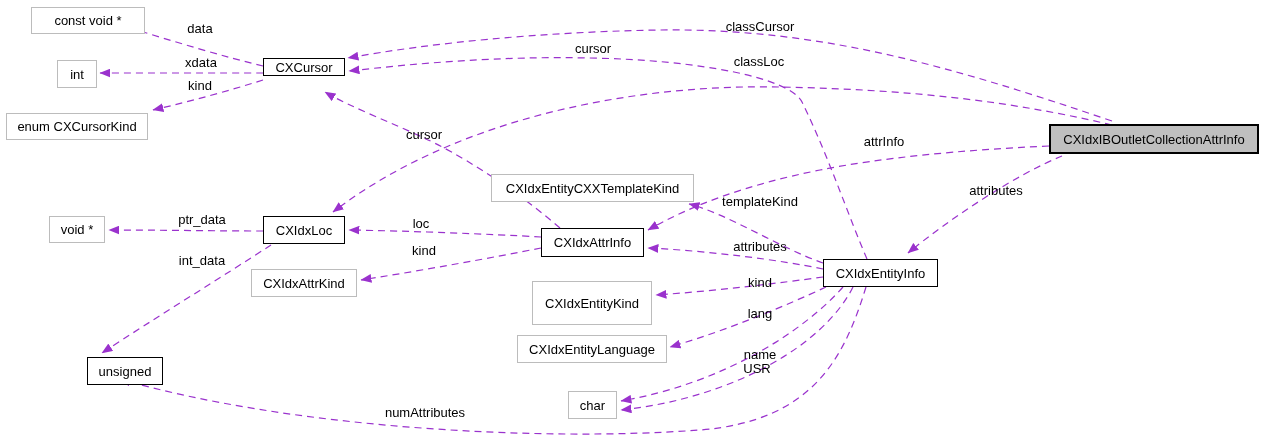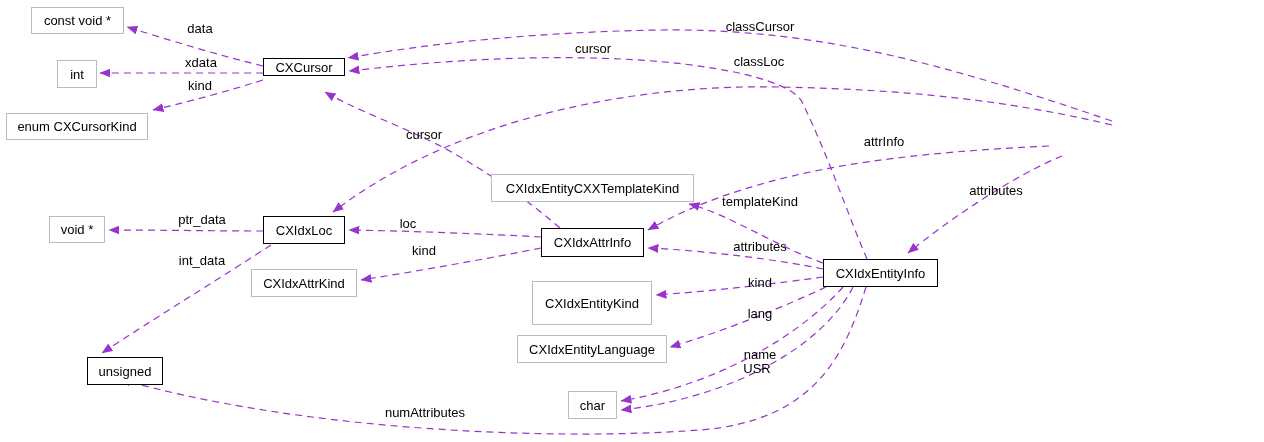--- a/index.html
+++ b/index.html
@@ -67,49 +67,50 @@
 
     <path class="edge" marker-end="url(#ah)" d="M541,237 C490,234 410,231 349,230"></path>
 
     <path class="edge" marker-end="url(#ah)" d="M541,248 C490,258 425,270 361,280"></path>
 
     <path class="edge" marker-end="url(#ah)" d="M263,231 C220,231 158,230 109,230"></path>
 
     <path class="edge" marker-end="url(#ah)" d="M271,245 C225,275 152,320 102,353"></path>
   </svg>
 
-  <div class="node" style="left:31px; top:7px; width:93px; height:27px;">const void *</div>
+  <div class="node" style="left:31px; top:7px; width:114px; height:27px;">const void *</div>
   <div class="node" style="left:57px; top:60px; width:40px; height:28px;">int</div>
   <div class="node" style="left:6px; top:113px; width:142px; height:27px;">enum CXCursorKind</div>
   <div class="node strong" style="left:263px; top:58px; width:82px; height:18px;">CXCursor</div>
   <div class="node" style="left:49px; top:216px; width:56px; height:27px;">void *</div>
   <div class="node strong" style="left:263px; top:216px; width:82px; height:28px;">CXIdxLoc</div>
   <div class="node" style="left:251px; top:269px; width:106px; height:28px;">CXIdxAttrKind</div>
   <div class="node strong" style="left:40px; top:357px; width:76px; height:28px;margin-left:47px;">unsigned</div>
   <div class="node" style="left:491px; top:174px; width:203px; height:28px;">CXIdxEntityCXXTemplateKind</div>
   <div class="node strong" style="left:541px; top:228px; width:103px; height:29px;">CXIdxAttrInfo</div>
   <div class="node" style="left:532px; top:281px; width:120px; height:44px;">CXIdxEntityKind</div>
   <div class="node" style="left:517px; top:335px; width:150px; height:28px;">CXIdxEntityLanguage</div>
   <div class="node" style="left:568px; top:391px; width:49px; height:28px;">char</div>
   <div class="node strong" style="left:823px; top:259px; width:115px; height:28px;">CXIdxEntityInfo</div>
+  <div class="node main" style="left:1049px; top:124px; width:210px; height:30px;">CXIdxIBOutletCollectionAttrInfo</div>
 
   <span class="elabel" style="left:200px; top:21px;">data</span>
   <span class="elabel" style="left:201px; top:55px;">xdata</span>
   <span class="elabel" style="left:200px; top:78px;">kind</span>
   <span class="elabel" style="left:424px; top:127px;">cursor</span>
   <span class="elabel" style="left:593px; top:41px;">cursor</span>
   <span class="elabel" style="left:760px; top:19px;">classCursor</span>
   <span class="elabel" style="left:759px; top:54px;">classLoc</span>
   <span class="elabel" style="left:884px; top:134px;">attrInfo</span>
   <span class="elabel" style="left:996px; top:183px;">attributes</span>
   <span class="elabel" style="left:760px; top:194px;">templateKind</span>
   <span class="elabel" style="left:760px; top:239px;">attributes</span>
   <span class="elabel" style="left:760px; top:275px;">kind</span>
   <span class="elabel" style="left:760px; top:306px;">lang</span>
   <span class="elabel" style="left:760px; top:347px;">name</span>
   <span class="elabel" style="left:757px; top:361px;">USR</span>
   <span class="elabel" style="left:425px; top:405px;">numAttributes</span>
-  <span class="elabel" style="left:408px; top:216px;">loc</span>
+  <span class="elabel" style="left:421px; top:216px;">loc</span>
   <span class="elabel" style="left:424px; top:243px;">kind</span>
   <span class="elabel" style="left:202px; top:212px;">ptr_data</span>
   <span class="elabel" style="left:202px; top:253px;">int_data</span>
 
 </div>
 
 </body></html>

